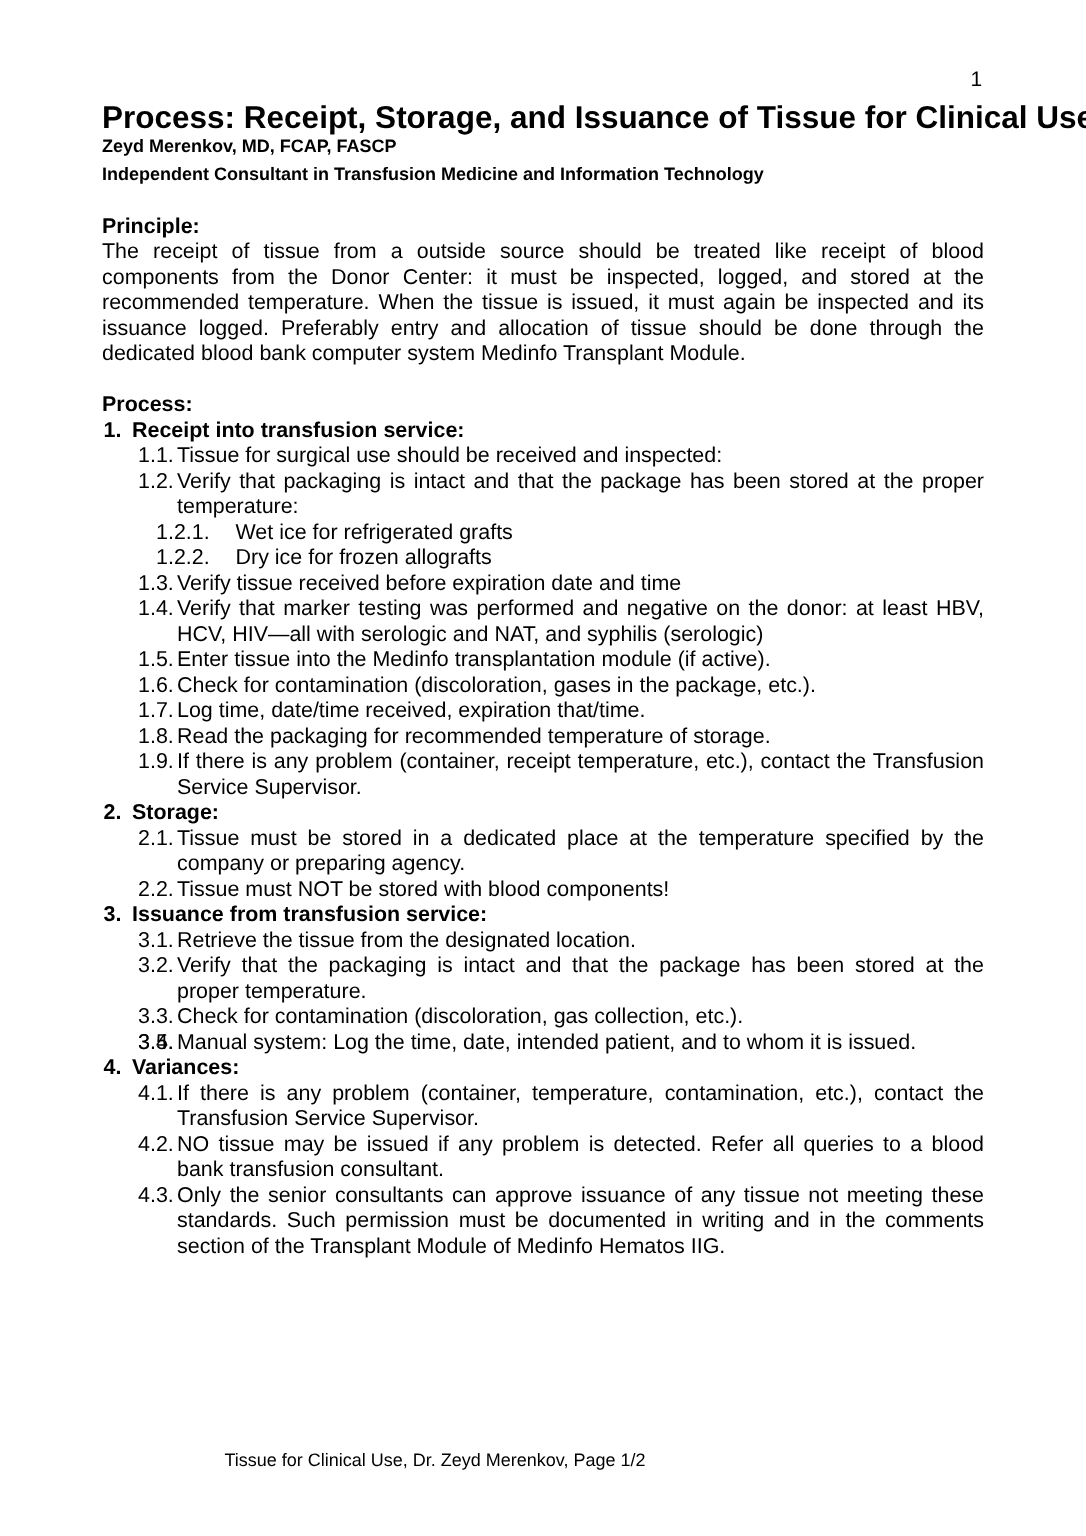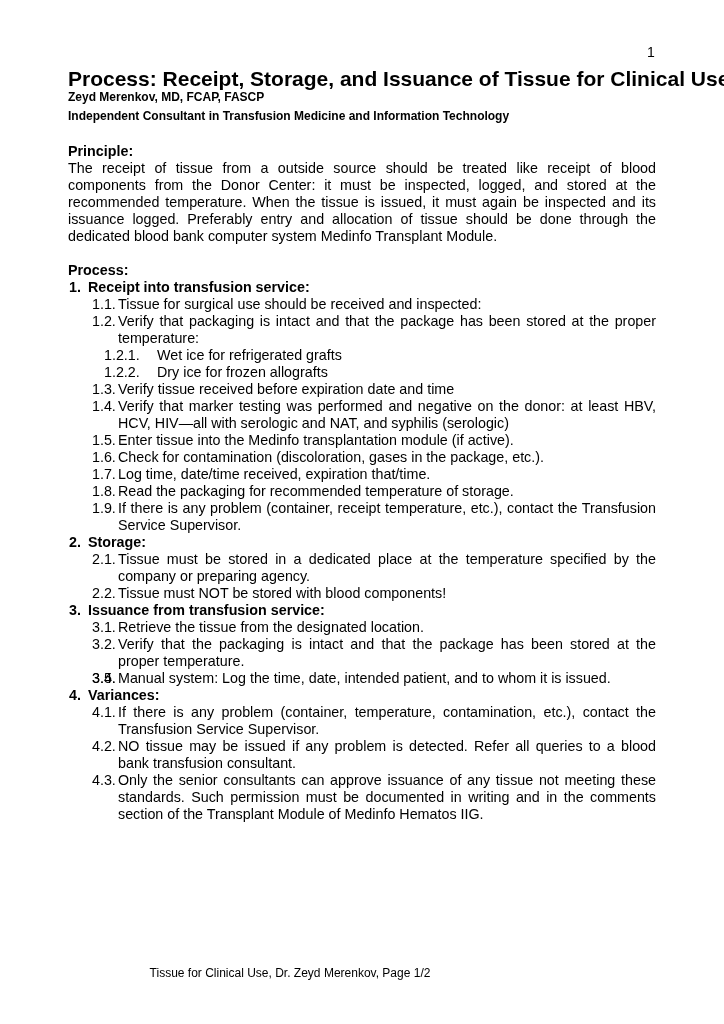--- a/index.html
+++ b/index.html
@@ -61,20 +61,21 @@
   </div>
   <div class="item"><span class="n">2.1.</span><span>Tissue must be stored in a dedicated place at the temperature specified by the company or preparing agency.</span></div>
   <div class="item"><span class="n">2.2.</span><span>Tissue must NOT be stored with blood components!</span></div>
 
   <div class="sec">
     <span class="n">3.</span>
     <span>Issuance from transfusion service:</span>
   </div>
   <div class="item"><span class="n">3.1.</span><span>Retrieve the tissue from the designated location.</span></div>
   <div class="item"><span class="n">3.2.</span><span>Verify that the packaging is intact and that the package has been stored at the proper temperature.</span></div>
+  <div class="item"><span class="n">3.3.</span><span>Check for contamination (discoloration, gas collection, etc.).</span></div>
   <div class="item"><span class="n">3.4.</span></div>
   <div class="item"><span class="n">3.5.</span><span>Manual system:  Log the time, date, intended patient, and to whom it is issued.</span></div>
 
   <div class="sec">
     <span class="n">4.</span>
     <span>Variances:</span>
   </div>
   <div class="item"><span class="n">4.1.</span><span>If there is any problem (container, temperature, contamination, etc.), contact the Transfusion Service Supervisor.</span></div>
   <div class="item"><span class="n">4.2.</span><span>NO tissue may be issued if any problem is detected.  Refer all queries to a blood bank transfusion consultant.</span></div>
   <div class="item"><span class="n">4.3.</span><span>Only the senior consultants can approve issuance of any tissue not meeting these standards.  Such permission must be documented in writing and in the comments section of the Transplant Module of Medinfo Hematos IIG.</span></div>

